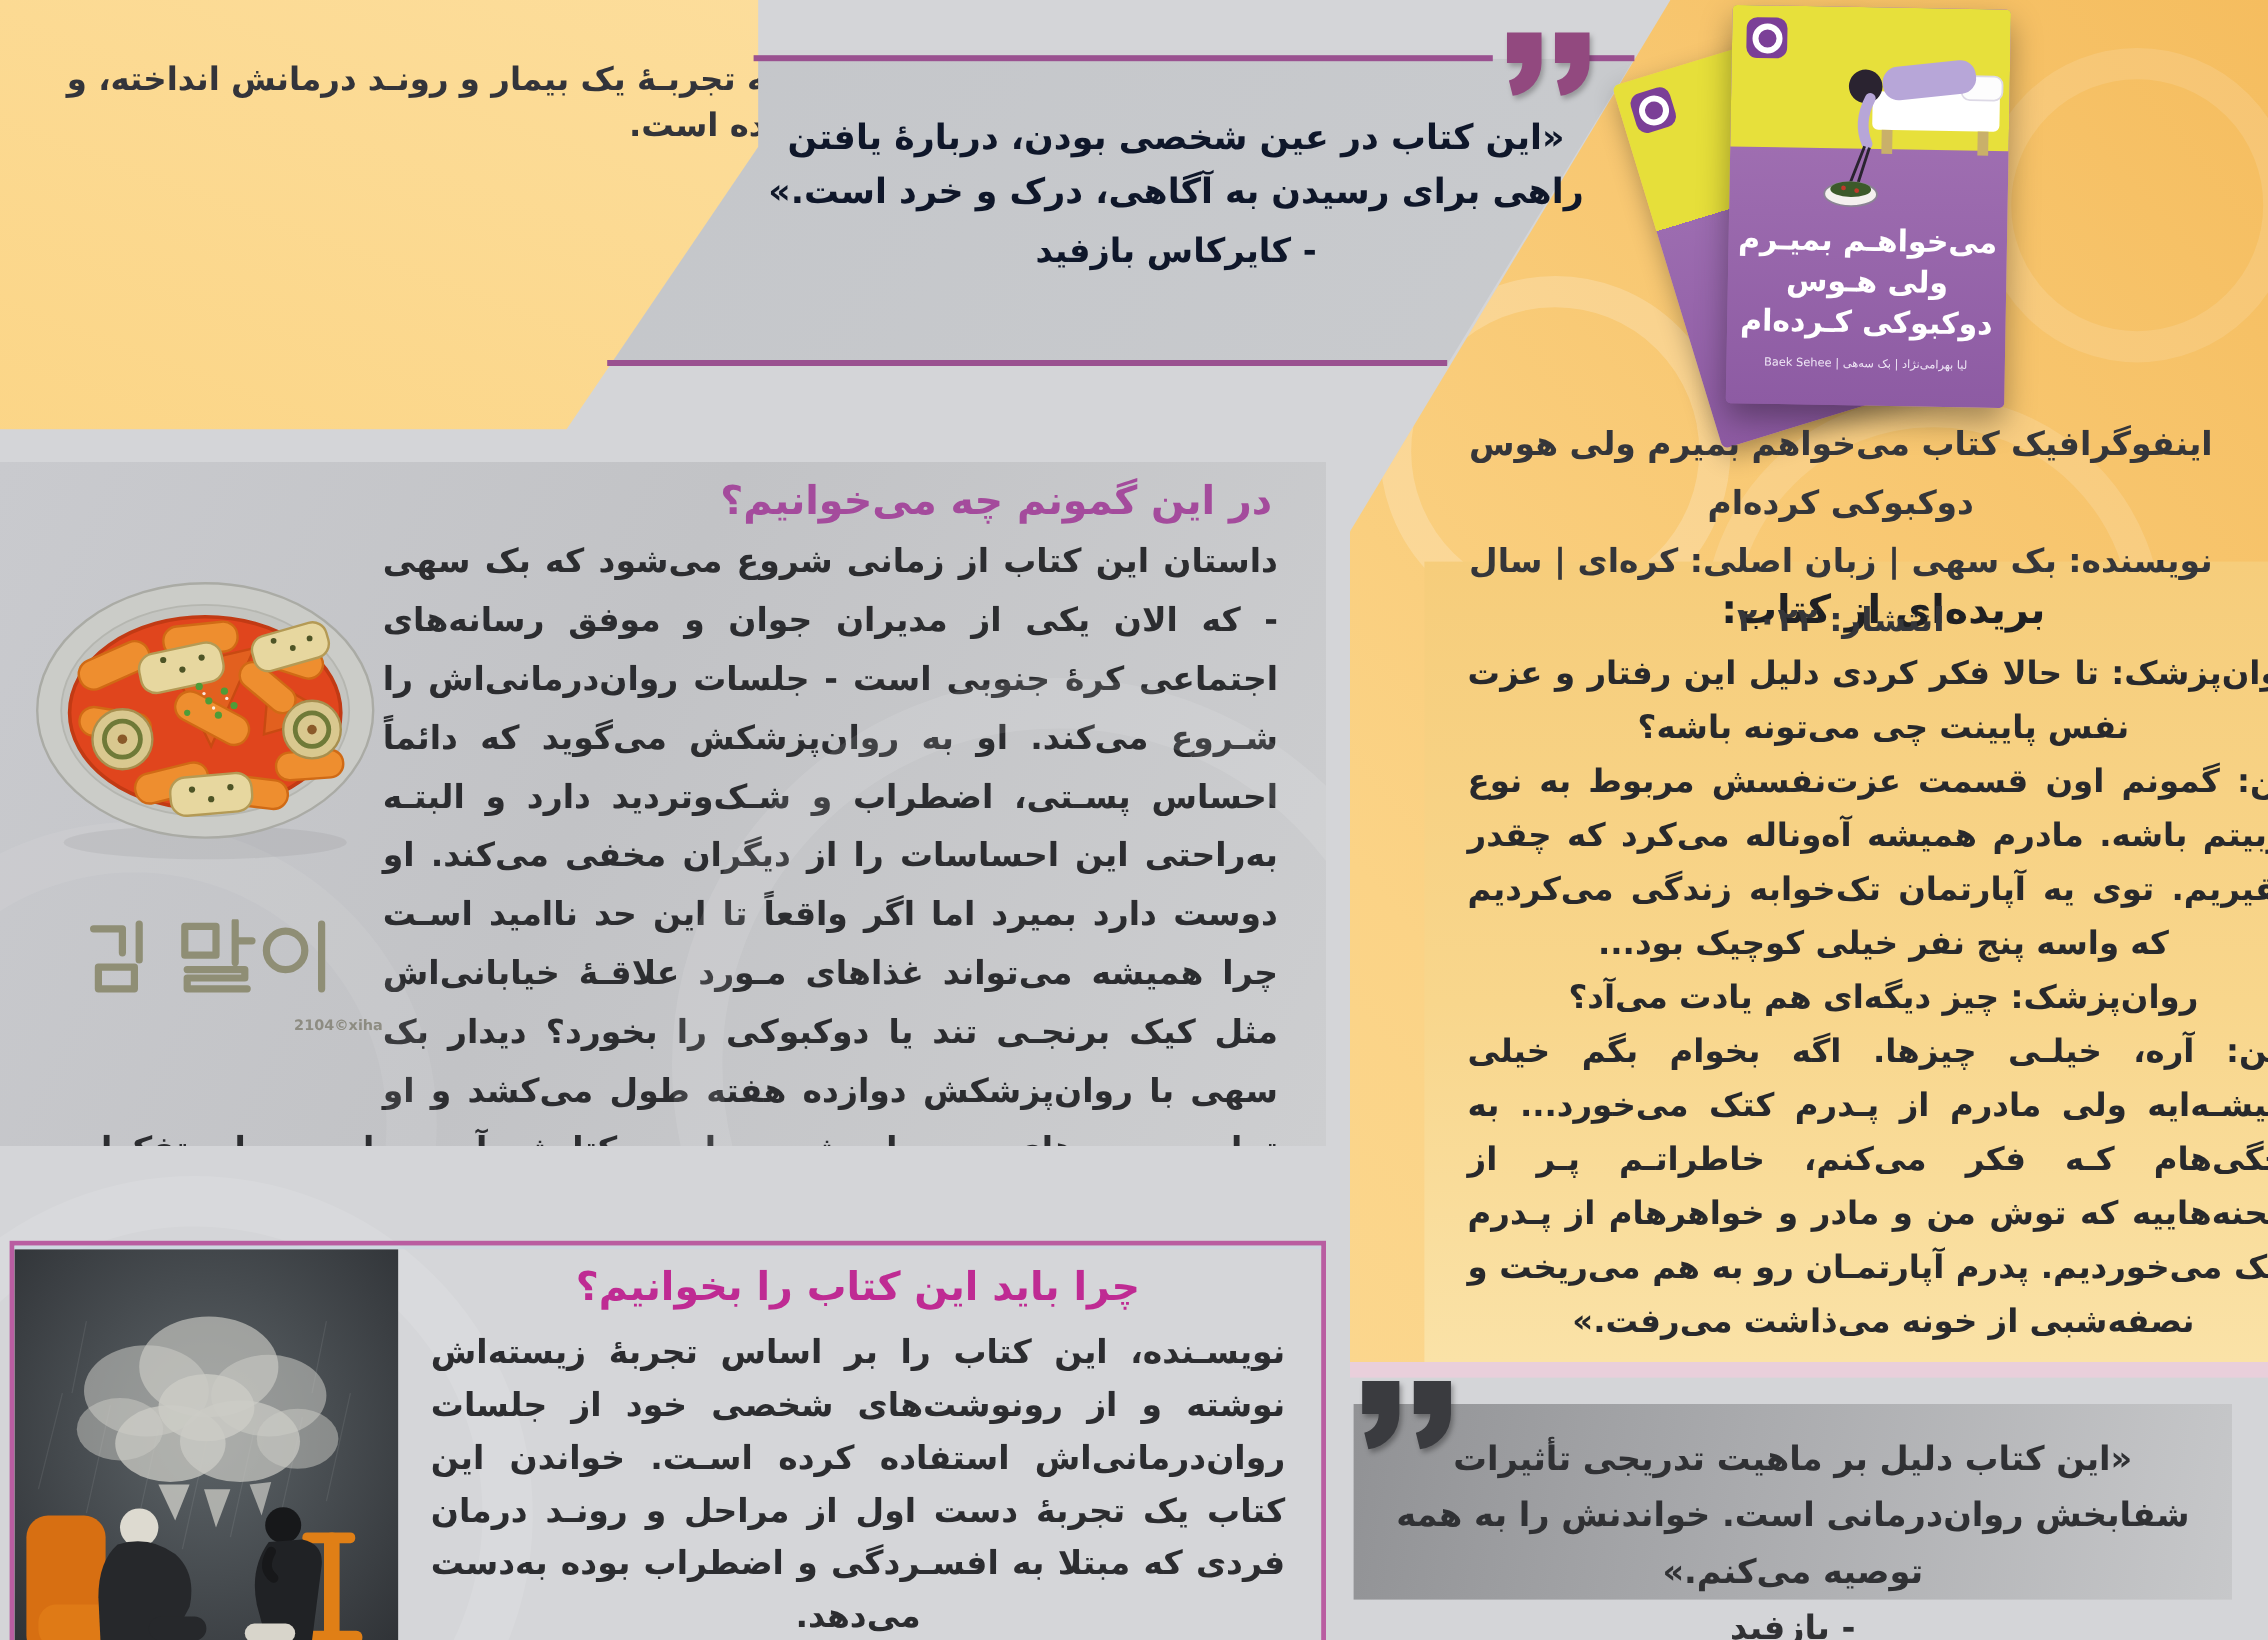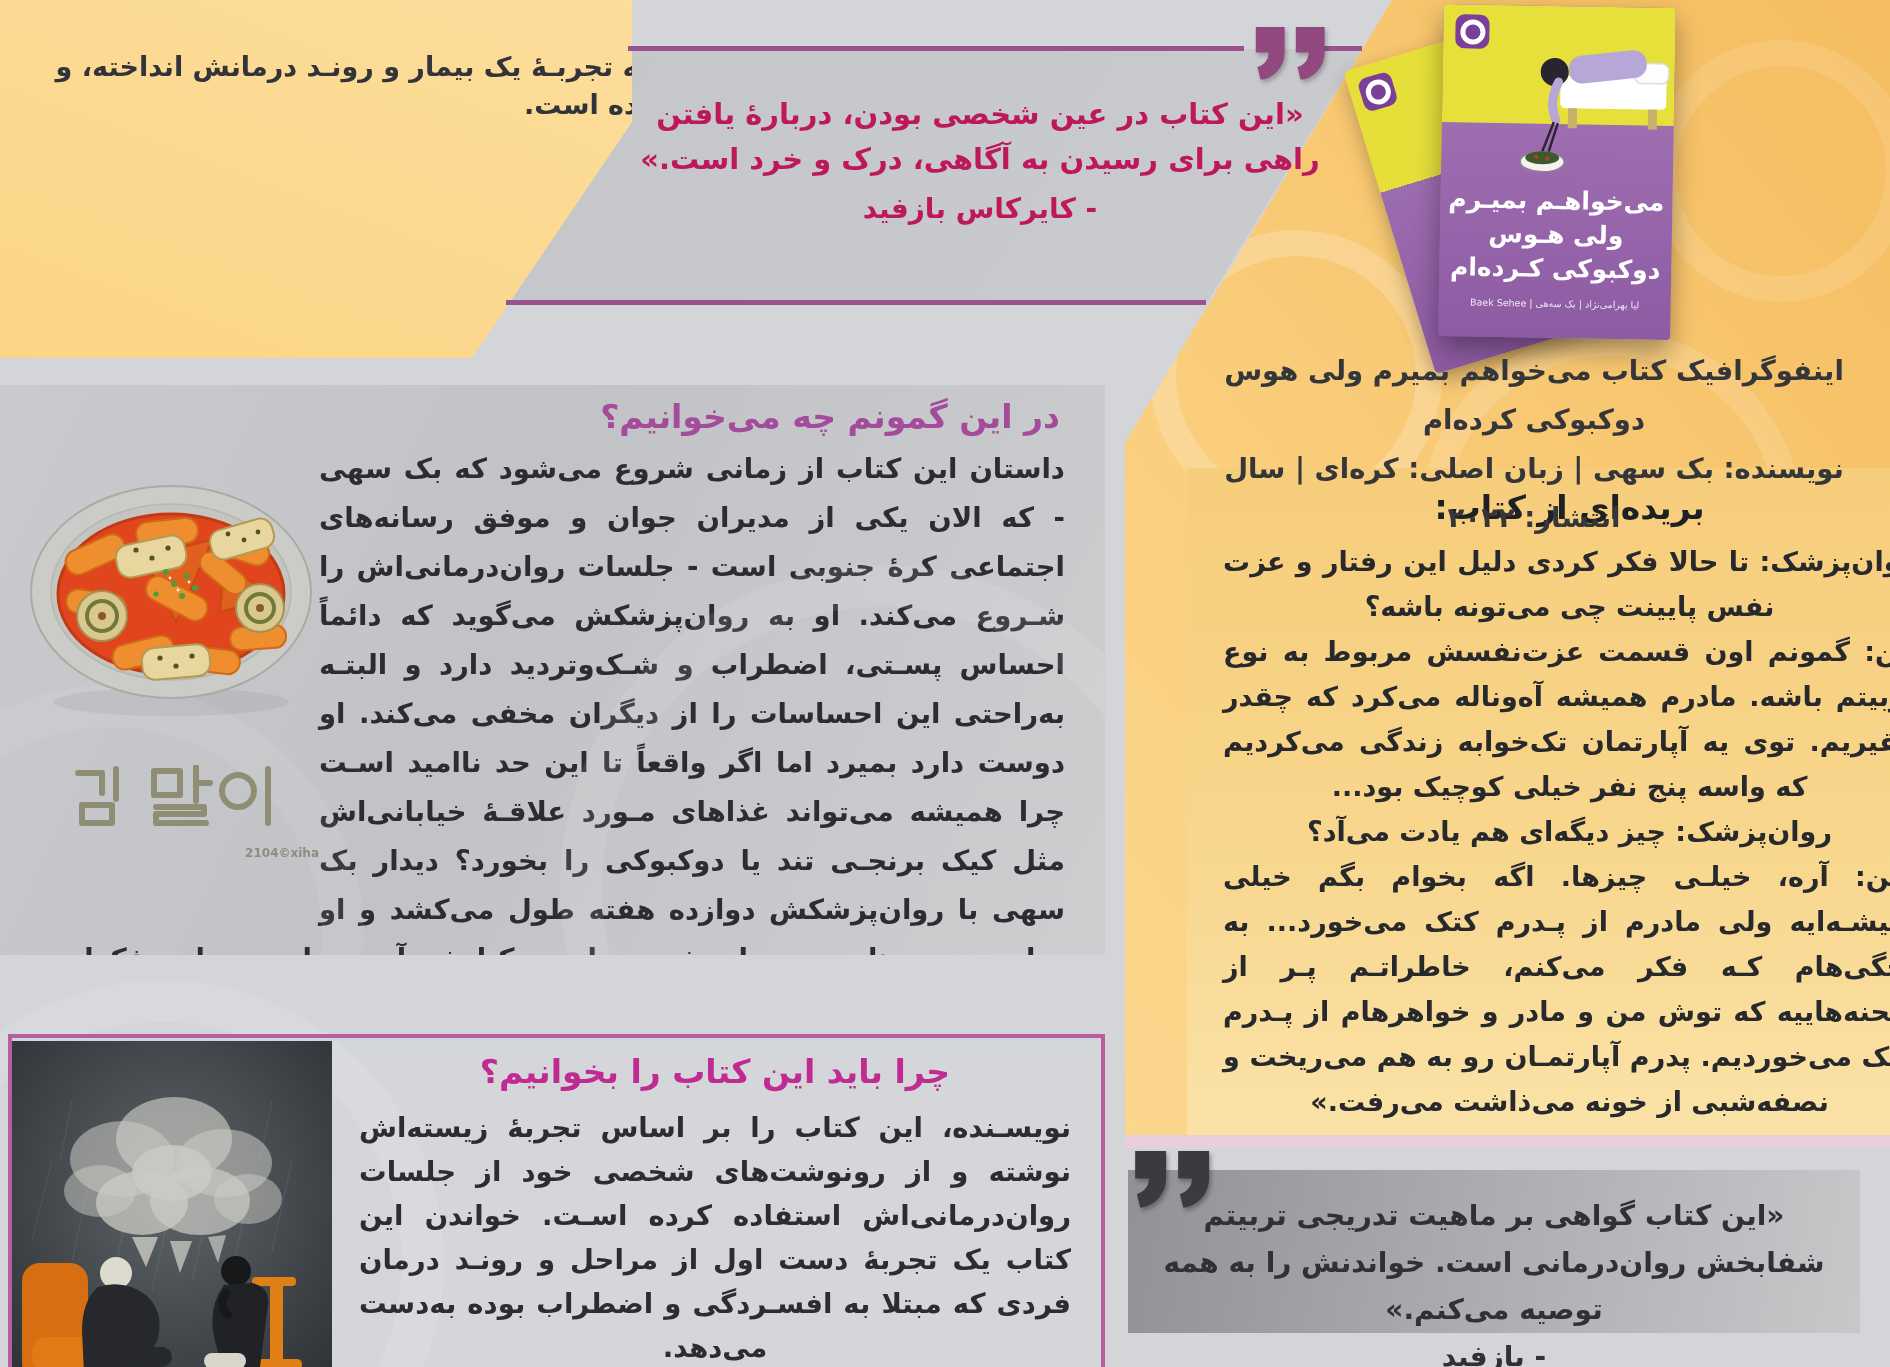--- a/index.html
+++ b/index.html
@@ -23,21 +23,21 @@
   .quote-zone{position:absolute;inset:0;z-index:2;
     clip-path:polygon(630px 49px,1362px 49px,1206px 304px,506px 304px,630px 124px);
     background:linear-gradient(120deg,#c2c4c8 0%,#c9cbce 60%,#c4c6ca 100%);}
   .pline{position:absolute;height:5px;background:#9a5190;z-index:4;}
   .pline-a{left:628px;top:46px;width:616px;}
   .pline-b{left:1316px;top:46px;width:46px;}
   .pline-c{left:506px;top:300px;width:700px;}
   .quote-mark-top{position:absolute;left:1251px;top:26px;width:80px;height:58px;z-index:5;
     filter:drop-shadow(2px 3px 2px rgba(0,0,0,.25));}
   .kirkus{position:absolute;left:620px;top:92px;width:720px;z-index:5;text-align:center;
-    color:#be185d;font-weight:bold;font-size:29px;line-height:45px;}
+    color:#0f172a;font-weight:bold;font-size:29px;line-height:45px;}
   .kirkus .attr{margin-top:4px;font-size:28px;}
 
   
   .covers{position:absolute;left:1385px;top:0;width:330px;height:365px;z-index:6;}
   .cover-back{position:absolute;left:0;top:34px;width:212px;height:316px;border-radius:5px;
     transform:rotate(-17deg);box-shadow:0 8px 20px rgba(0,0,0,.30);
     background:linear-gradient(180deg,#e6df3a 0%,#e6df3a 40%,#9c6cb0 40%,#8d5aa2 100%);}
   .cover-front{position:absolute;left:56px;top:6px;width:232px;height:332px;border-radius:4px;
     transform:rotate(1deg);box-shadow:0 12px 26px rgba(0,0,0,.35);overflow:hidden;
     background:linear-gradient(180deg,#a878b8 0%,#8d5ba3 100%);}
@@ -170,21 +170,21 @@
     <h2>بریده‌ای از کتاب:</h2>
     <p>روان‌پزشک: تا حالا فکر کردی دلیل این رفتار و عزت نفس پایینت چی می‌تونه باشه؟</p>
     <p>من: گمونم اون قسمت عزت‌نفسش مربوط به نوع تربیتم باشه. مادرم همیشه آه‌وناله می‌کرد که چقدر فقیریم. توی یه آپارتمان تک‌خوابه زندگی می‌کردیم که واسه پنج نفر خیلی کوچیک بود...</p>
     <p>روان‌پزشک: چیز دیگه‌ای هم یادت می‌آد؟</p>
     <p>مـن: آره، خیلـی چیزها. اگه بخوام بگم خیلی کلیشـه‌ایه ولی مادرم از پـدرم کتک می‌خورد... به بچگی‌هام کـه فکر می‌کنم، خاطراتـم پـر از صحنه‌هاییه که توش من و مادر و خواهرهام از پـدرم کتک می‌خوردیم. پدرم آپارتمـان رو به هم می‌ریخت و نصفه‌شبی از خونه می‌ذاشت می‌رفت.»</p>
   </div>
   <div class="lavender-strip"></div>
 
   <div class="quote-br">
     <div class="quote-br-text">
-      <div>«این کتاب گواهی بر ماهیت تدریجی تربیتم شفابخش روان‌درمانی است. خواندنش را به همه توصیه می‌کنم.»</div>
+      <div>«این کتاب دلیل بر ماهیت تدریجی تأثیرات شفابخش روان‌درمانی است. خواندنش را به همه توصیه می‌کنم.»</div>
       <div>- بازفید</div>
     </div>
   </div>
   <svg class="quote-mark-br" viewBox="0 0 100 70">
     <path fill="#3a3b3f" d="M6,0 h36 v32 a34,34 0 0 1 -30,34 l-4,-16 a18,18 0 0 0 14,-18 h-16 z"></path>
     <path fill="#3a3b3f" d="M56,0 h36 v32 a34,34 0 0 1 -30,34 l-4,-16 a18,18 0 0 0 14,-18 h-16 z"></path>
   </svg>
 
   <div class="what">
     <div class="swoosh" style="left:560px;top:180px;width:560px;height:560px;"></div>

